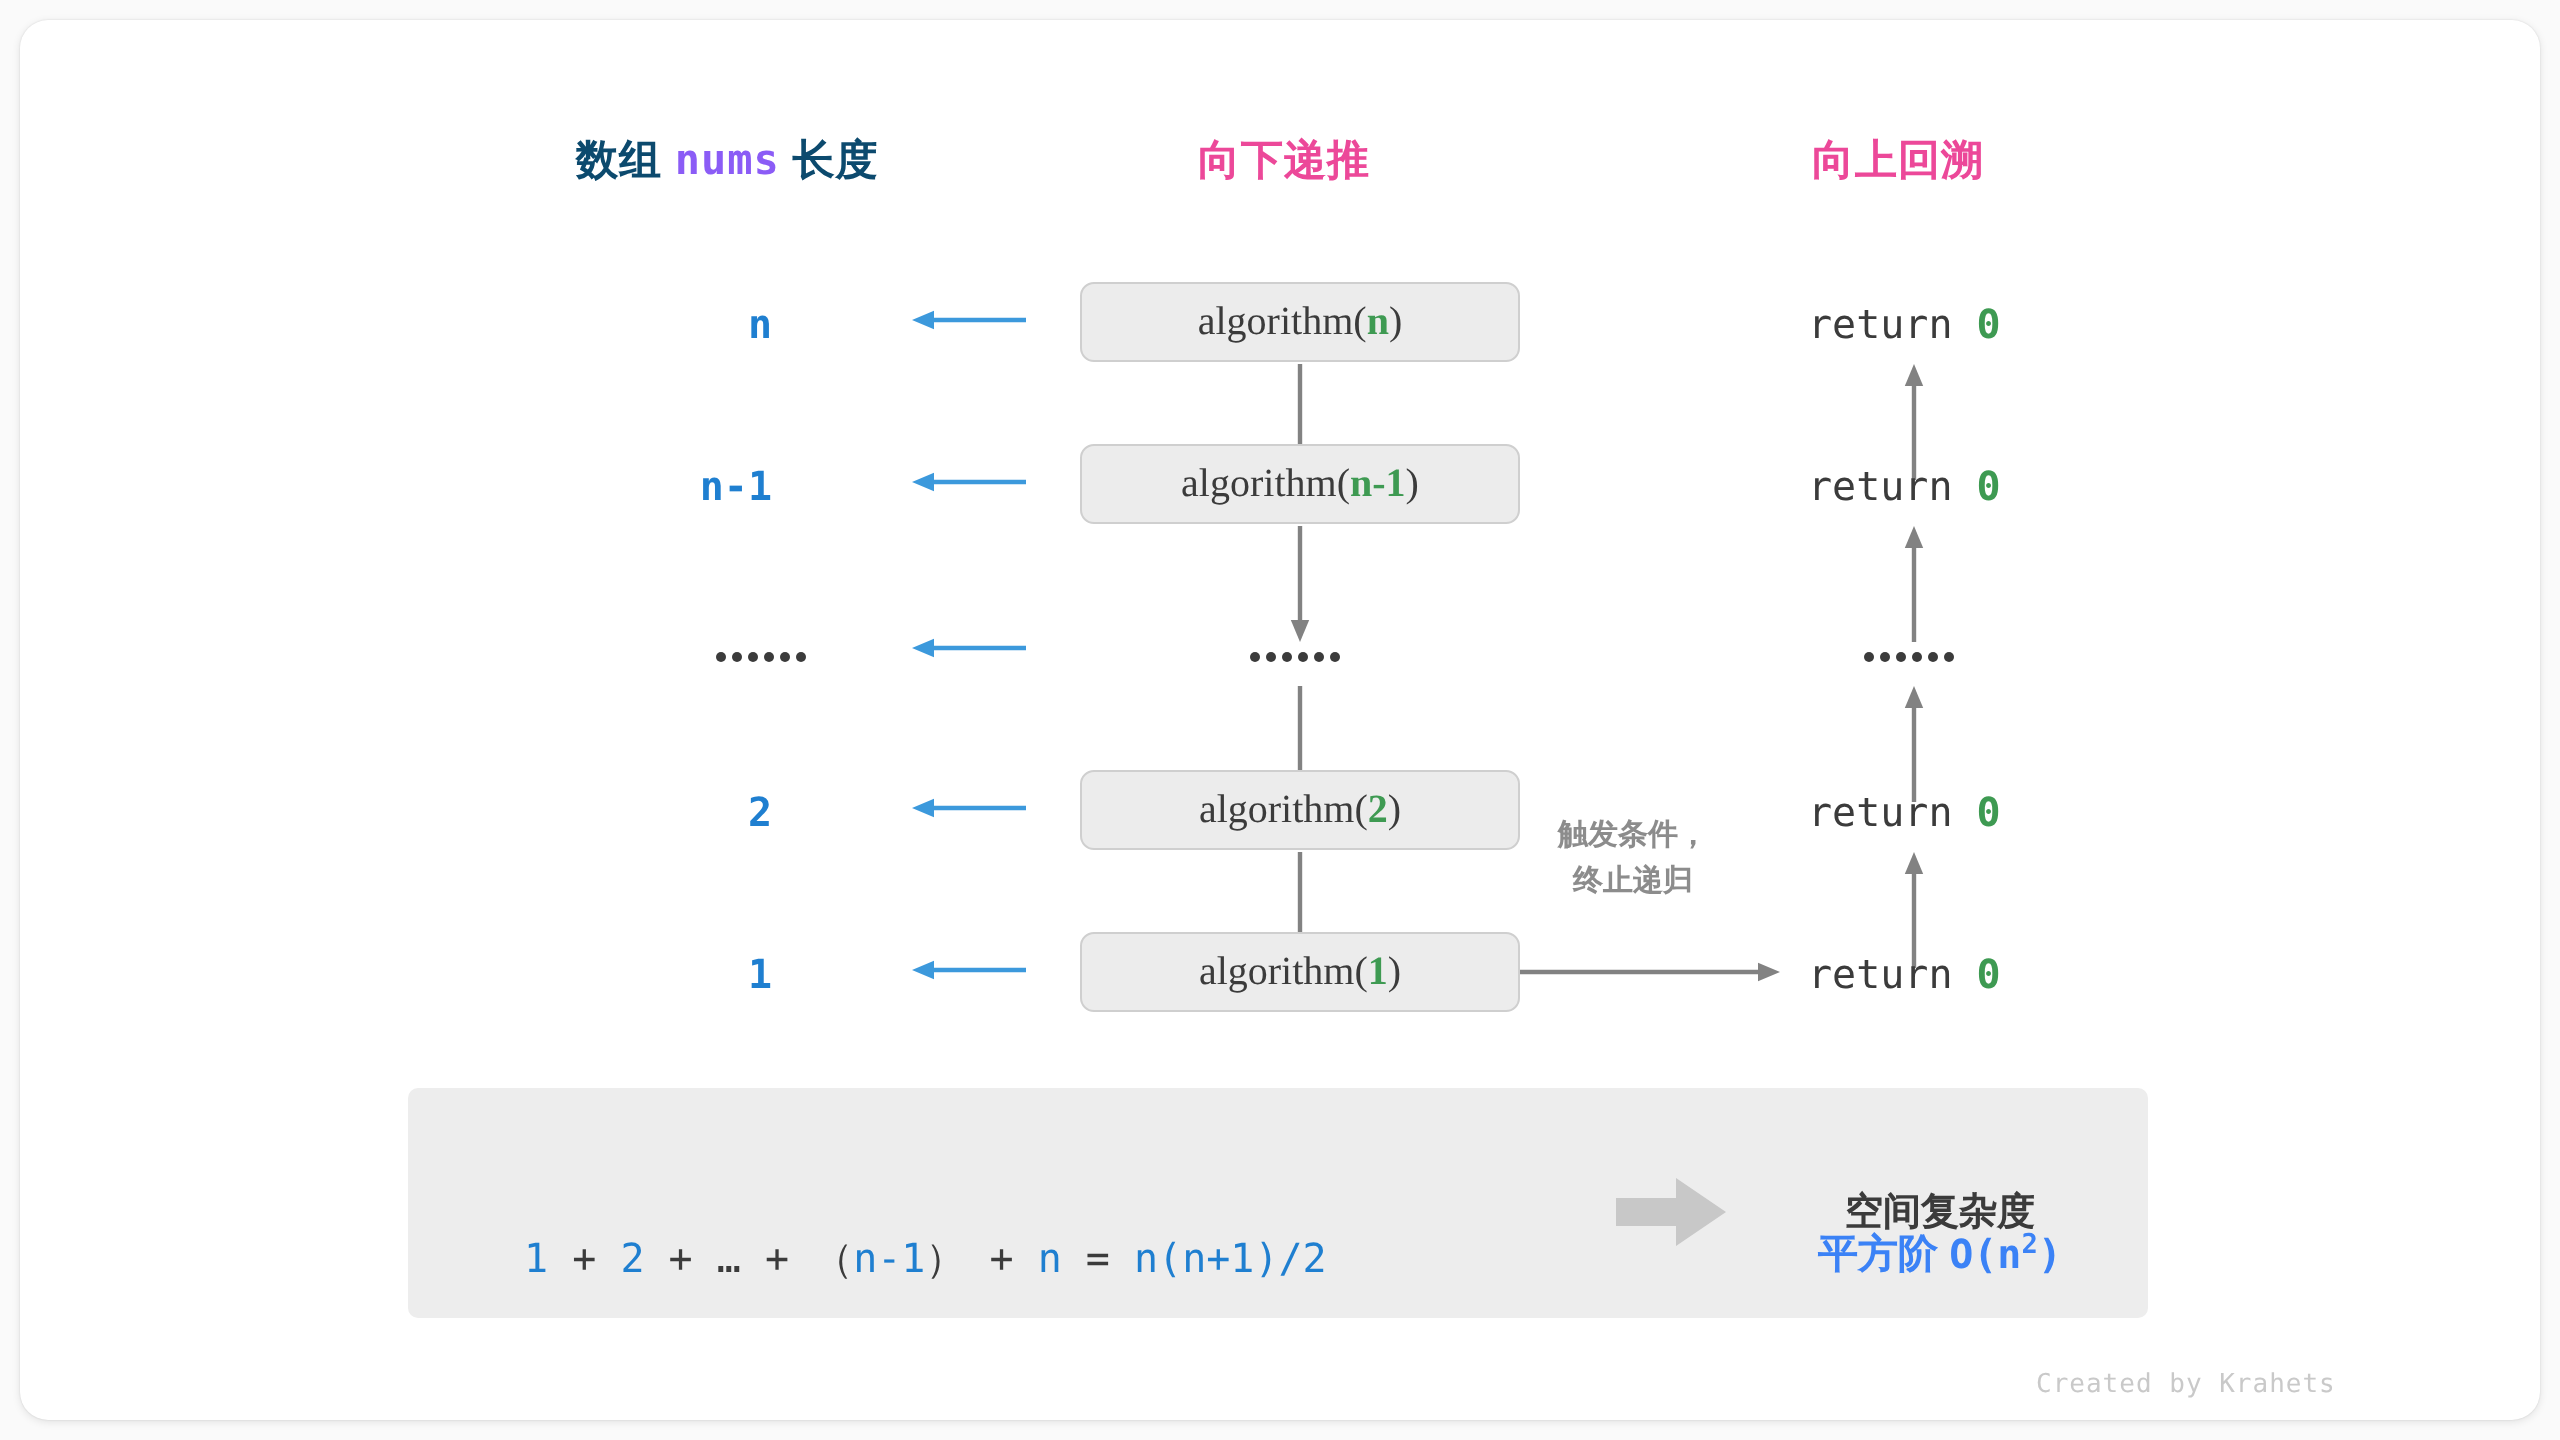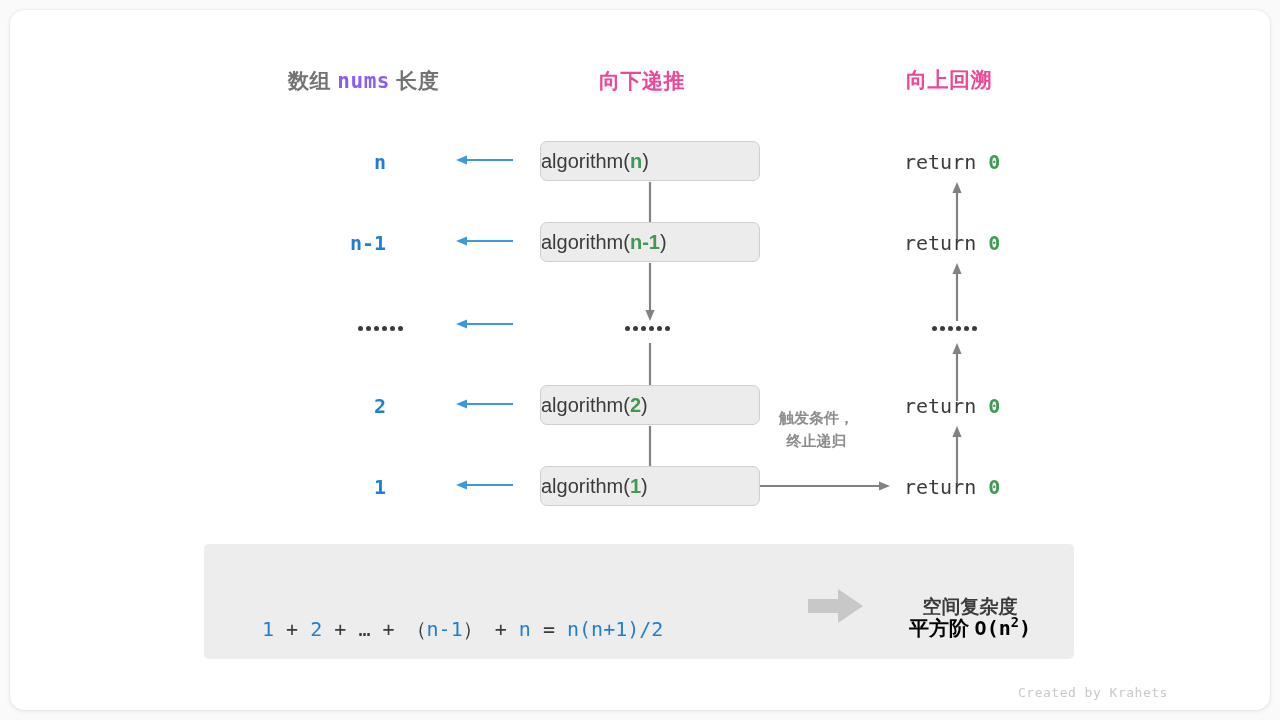--- a/index.html
+++ b/index.html
@@ -32,21 +32,21 @@
   .abs { position: absolute; }
 
   
   .col-header {
     font-size: 21px;
     font-weight: bold;
     letter-spacing: 0.5px;
     white-space: nowrap;
     line-height: 1;
   }
-  .hdr-dark { color: #737373; }
+  .hdr-dark { color: #0c4a6e; }
   .hdr-gray { color: #ec4899; }
   .hdr-blue { color: #8b5cf6; font-family: "DejaVu Sans Mono", monospace; font-size: 21px; }
 
   
   .size-label {
     font-family: "DejaVu Sans Mono", monospace;
     font-size: 20px;
     font-weight: bold;
     color: #1f7fd0;
     text-align: right;
@@ -56,21 +56,22 @@
 
   
   .call-box {
     box-sizing: border-box;
     background: #ececec;
     border: 1px solid #cfcfcf;
     border-radius: 7px;
     height: 40px;
     display: flex;
     align-items: center;
-    font-family: Liberation Sans, sans-serif;
+    justify-content: center;
+    font-family: Liberation Serif, serif;
     font-size: 20px;
     color: #3b3b3b;
     white-space: nowrap;
   }
   .call-box .arg { color: #3e9a52; font-weight: bold; }
 
   
   .ret-label {
     font-family: "DejaVu Sans Mono", monospace;
     font-size: 20px;
@@ -135,21 +136,21 @@
     font-size: 19px;
     font-weight: bold;
     color: #3b3b3b;
     white-space: nowrap;
     line-height: 1;
     text-align: center;
   }
   .sum-result {
     font-size: 20px;
     font-weight: bold;
-    color: #000000;
+    color: #3b82f6;
     white-space: nowrap;
     line-height: 1;
     text-align: center;
   }
   .sum-result .mono { font-family: "DejaVu Sans Mono", monospace; }
   .sum-result sup { font-size: 0.68em; }
 
   
   .footer {
     font-family: "DejaVu Sans Mono", monospace;

